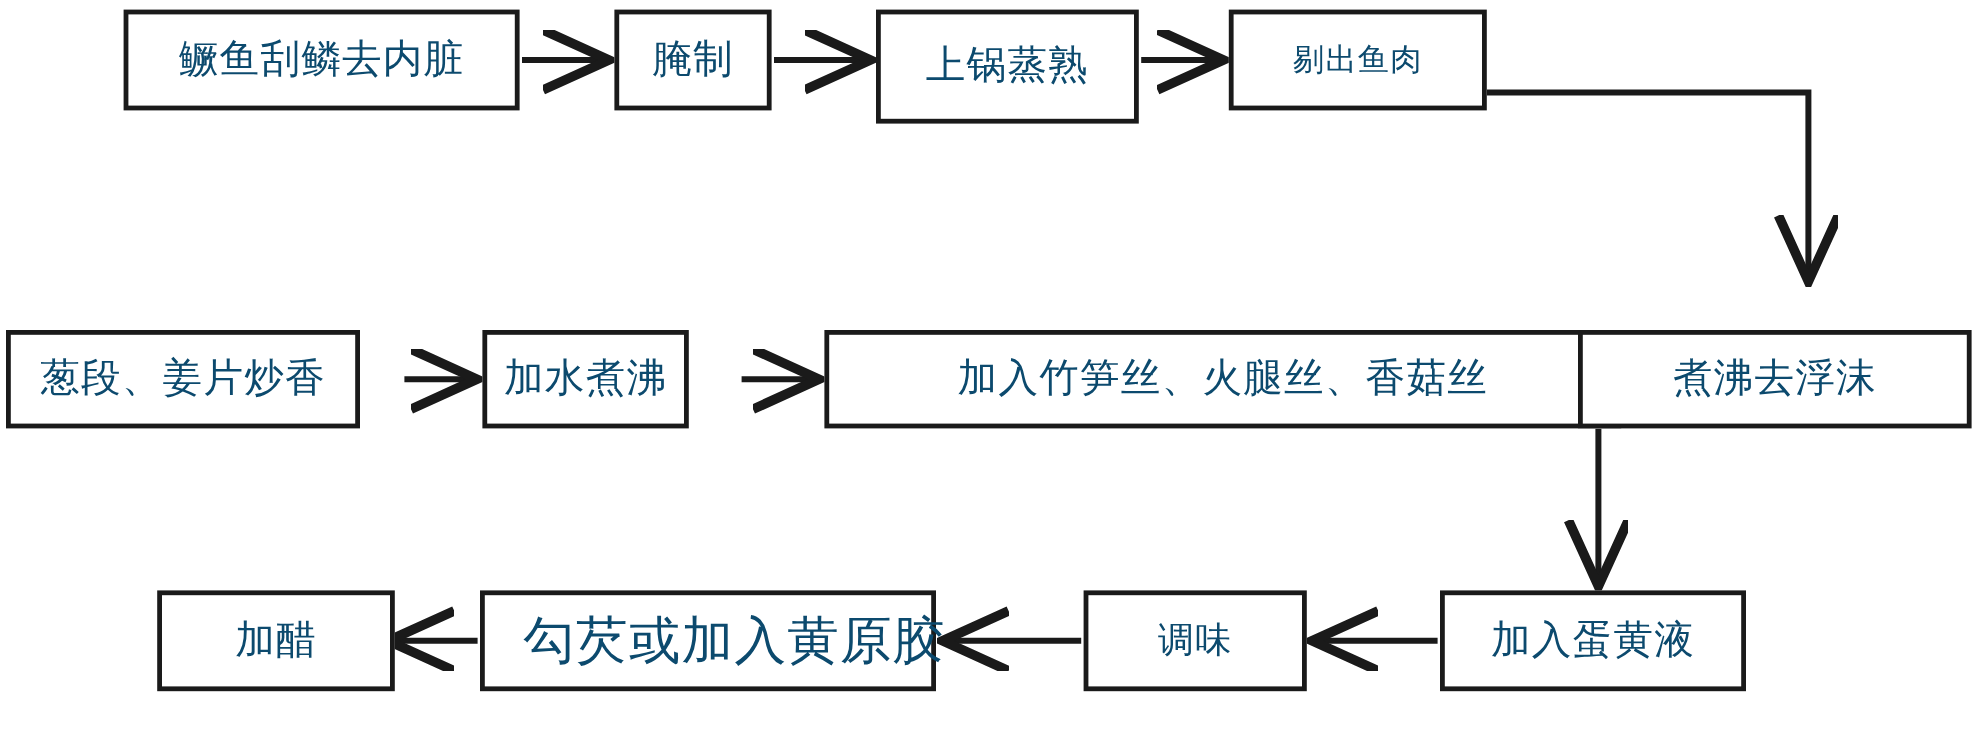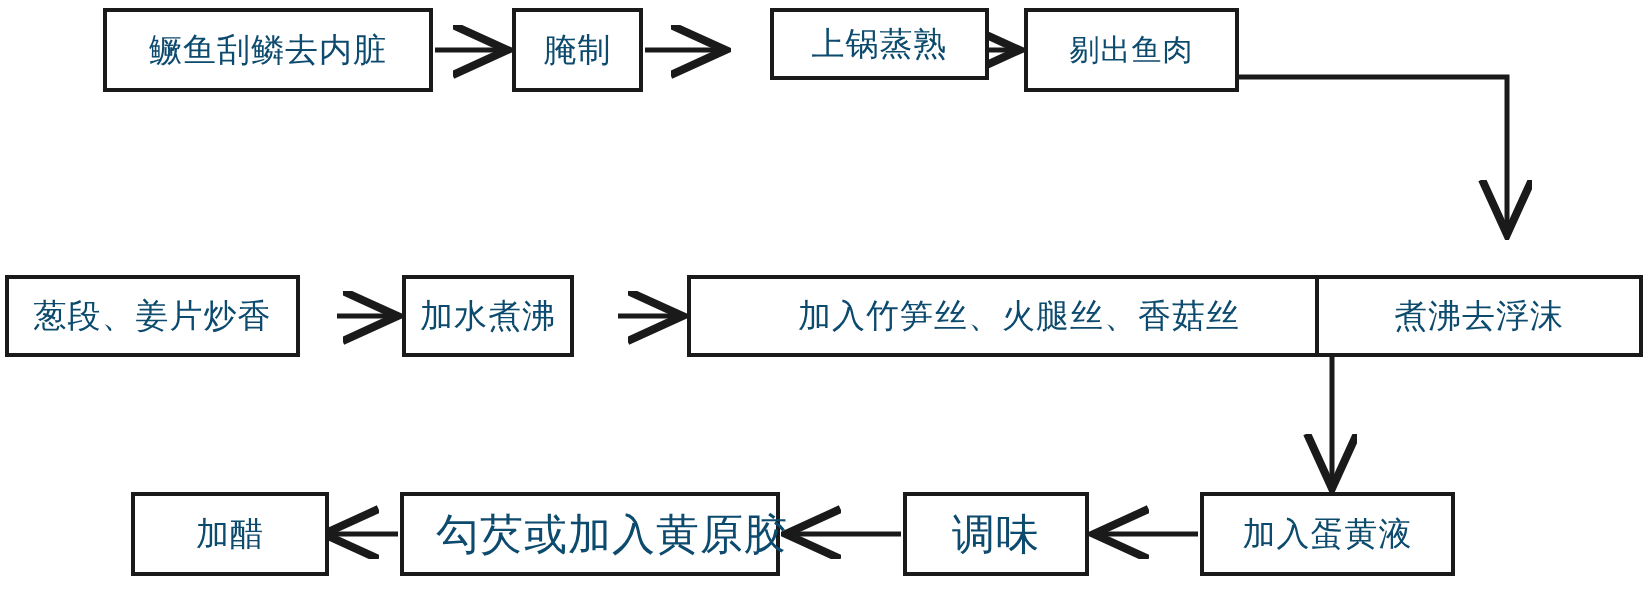--- a/index.html
+++ b/index.html
@@ -70,25 +70,25 @@
   </svg>
 
   <div class="node" style="left:103px; top:8px; width:330px; height:84px; font-size:33px;">
     <span>鳜鱼刮鳞去内脏</span>
   </div>
 
   <div class="node" style="left:512px; top:8px; width:131px; height:84px; font-size:33px;">
     <span>腌制</span>
   </div>
 
-  <div class="node" style="left:730px; top:8px; width:219px; height:72px; font-size:33px;margin-left:40px;">
+  <div class="node" style="left:730px; top:8px; width:219px; height:95px; font-size:33px;">
     <span>上锅蒸熟</span>
   </div>
 
-  <div class="node" style="left:1024px; top:8px; width:215px; height:84px; font-size:30px;">
+  <div class="node" style="left:1024px; top:8px; width:215px; height:84px; font-size:26px;">
     <span>剔出鱼肉</span>
   </div>
 
   <div class="node" style="left:5px; top:275px; width:295px; height:82px; font-size:33px;">
     <span>葱段、姜片炒香</span>
   </div>
 
   <div class="node" style="left:402px; top:275px; width:172px; height:82px; font-size:33px;">
     <span>加水煮沸</span>
   </div>
@@ -98,21 +98,21 @@
   </div>
 
   <div class="node" style="left:1315px; top:275px; width:328px; height:82px; font-size:33px;">
     <span>煮沸去浮沫</span>
   </div>
 
   <div class="node" style="left:1200px; top:492px; width:255px; height:84px; font-size:33px;">
     <span>加入蛋黄液</span>
   </div>
 
-  <div class="node" style="left:903px; top:492px; width:186px; height:84px; font-size:43px;">
+  <div class="node" style="left:903px; top:492px; width:186px; height:84px; font-size:30px;">
     <span>调味</span>
   </div>
 
   <div class="node" style="left:400px; top:492px; width:380px; height:84px; font-size:43px;padding-left:44px;">
     <span>勾芡或加入黄原胶</span>
   </div>
 
   <div class="node" style="left:120px; top:492px; width:198px; height:84px; font-size:33px;margin-left:11px;">
     <span>加醋</span>
   </div>

